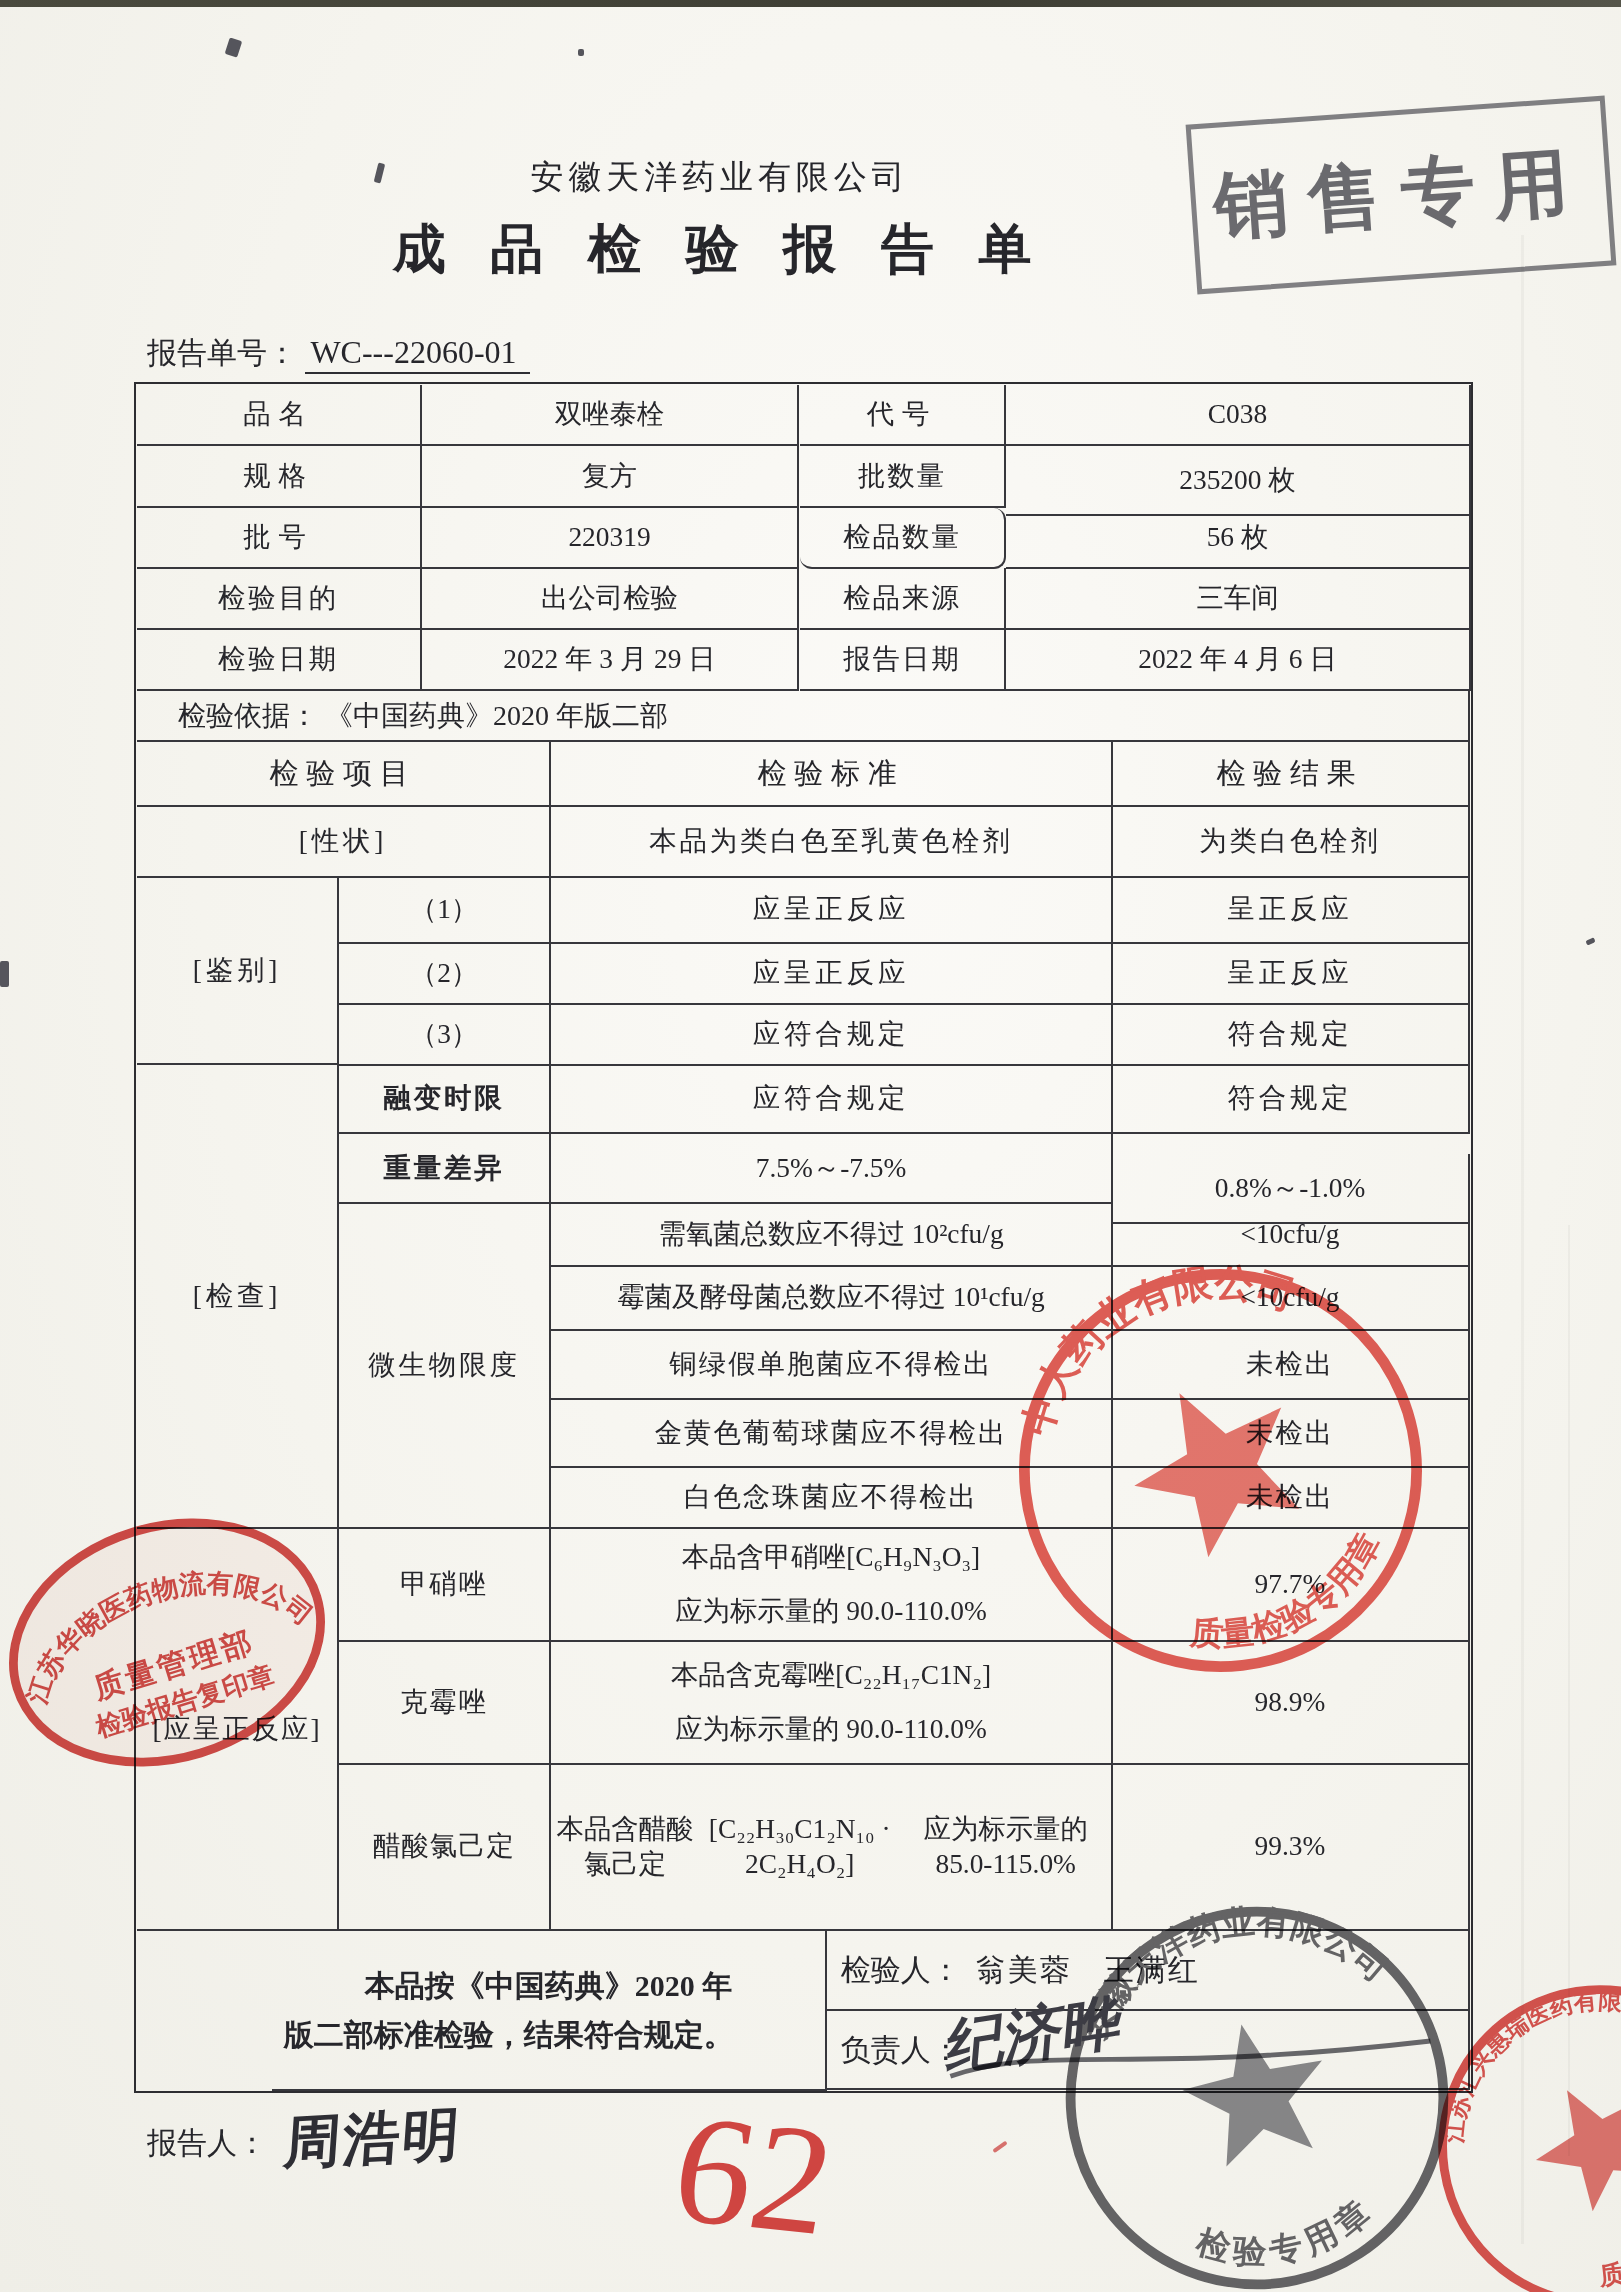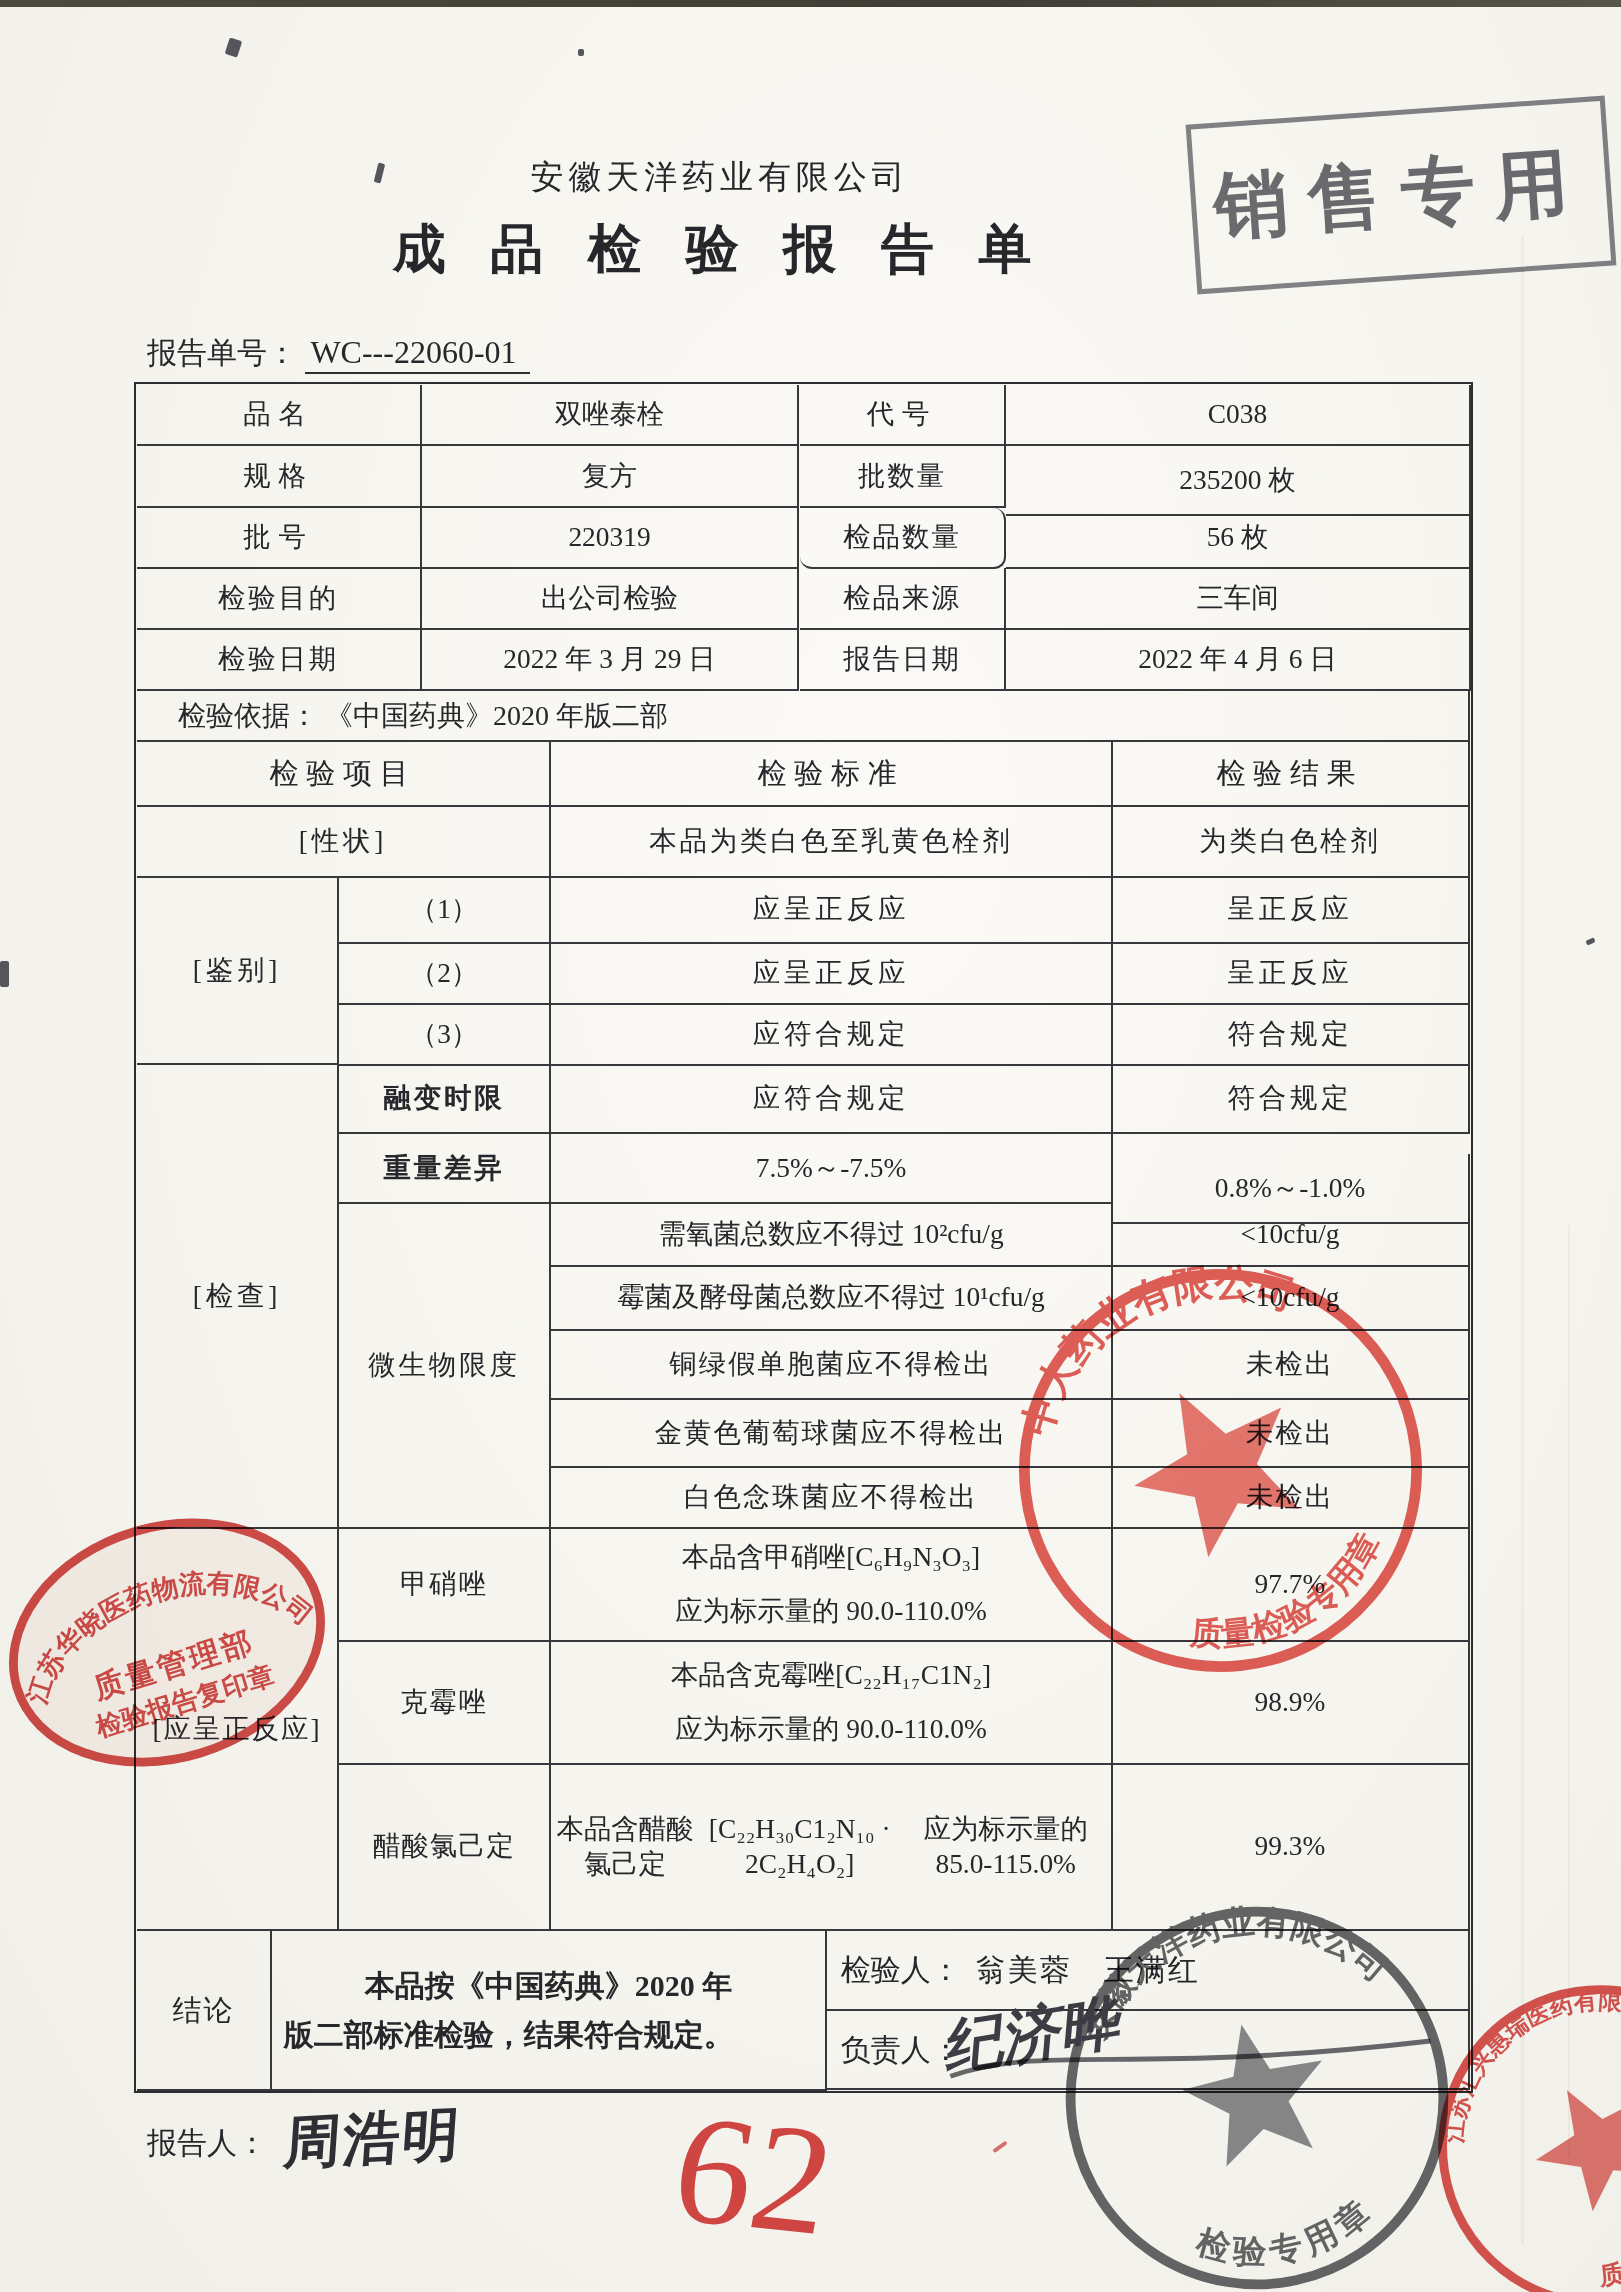--- a/index.html
+++ b/index.html
@@ -134,21 +134,20 @@
   <div class="cell" style="left:1112px;top:1642px;width:358px;height:123px;">98.9%</div>
 
   <div class="cell" style="left:339px;top:1764px;width:212px;height:167px;letter-spacing:1px;">醋酸氯己定</div>
   <div class="cell stdlines" style="left:551px;top:1764px;width:562px;height:167px;flex-direction:row;justify-content:center;">
     <div>本品含醋酸氯己定</div>
     <div>[C₂₂H₃₀C1₂N₁₀ · 2C₂H₄O₂]</div>
     <div>应为标示量的 85.0-115.0%</div>
   </div>
   <div class="cell" style="left:1112px;top:1764px;width:358px;height:167px;">99.3%</div>
 
-  <div class="cell" style="left:137px;top:1931px;width:135px;height:160px;letter-spacing:2px;font-size:29px;">结论</div>
   <div class="cell" style="left:272px;top:1931px;width:555px;height:160px;flex-direction:column;align-items:flex-start;padding:0 11.8px;font-size:30px;font-weight:600;">
     <div style="width:100%;text-align:center;margin-bottom:11.8px;">本品按《中国药典》2020 年</div>
     <div style="width:100%;text-align:left;">版二部标准检验，结果符合规定。</div>
   </div>
   <div class="cell left" style="left:827px;top:1931px;width:643px;height:80px;padding-left:13.7px;font-size:30px;">
     <span>检验人：</span>
     <span style="margin-left:15px;letter-spacing:2px;">翁美蓉　王满红</span>
   </div>
   <div class="cell left" style="left:827px;top:2011px;width:643px;height:79px;padding-left:13.7px;font-size:30px;">
     <span>负责人：</span>

